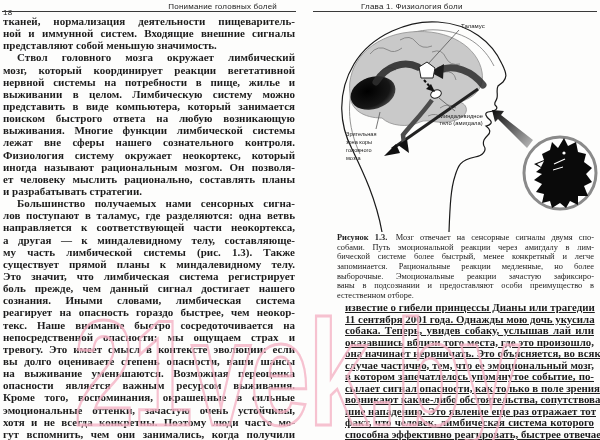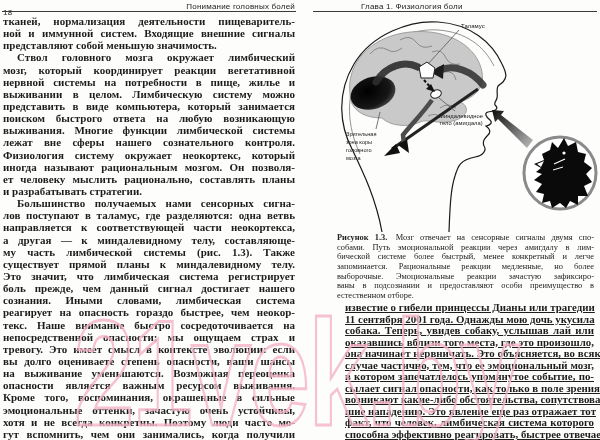--- a/index.html
+++ b/index.html
@@ -25,21 +25,21 @@
        transform:scaleX(.72);transform-origin:0 0;color:transparent;
        -webkit-text-stroke:3px #f5b4c6;opacity:.8;pointer-events:none;letter-spacing:-2px;}
   .fig{position:absolute;left:320px;top:14px;}
   .figlabel{font-family:"Liberation Sans",sans-serif;fill:#222;}
 </style>
 </head>
 <body>
 
 <div class="hdr" style="left:3px;width:292px;">
   <span class="pnum" style="left:0;margin-top:6px;">18</span>
-  <span style="position:absolute;right:0;top:0;">Понимание головных болей</span>
+  <span style="position:absolute;right:18px;top:0;">Понимание головных болей</span>
 </div>
 <div class="rule" style="left:2px;width:294px;"></div>
 
 <div class="col" style="left:3px;top:15px;width:292px;">
   <div class="ln">тканей, нормализация деятельности пищеваритель-</div>
   <div class="ln">ной и иммунной систем. Входящие внешние сигналы</div>
   <div class="ln end">представляют собой меньшую значимость.</div>
   <div class="ln ind">Ствол головного мозга окружает лимбический</div>
   <div class="ln">мозг, который координирует реакции вегетативной</div>
   <div class="ln">нервной системы на потребности в пище, жилье и</div>

